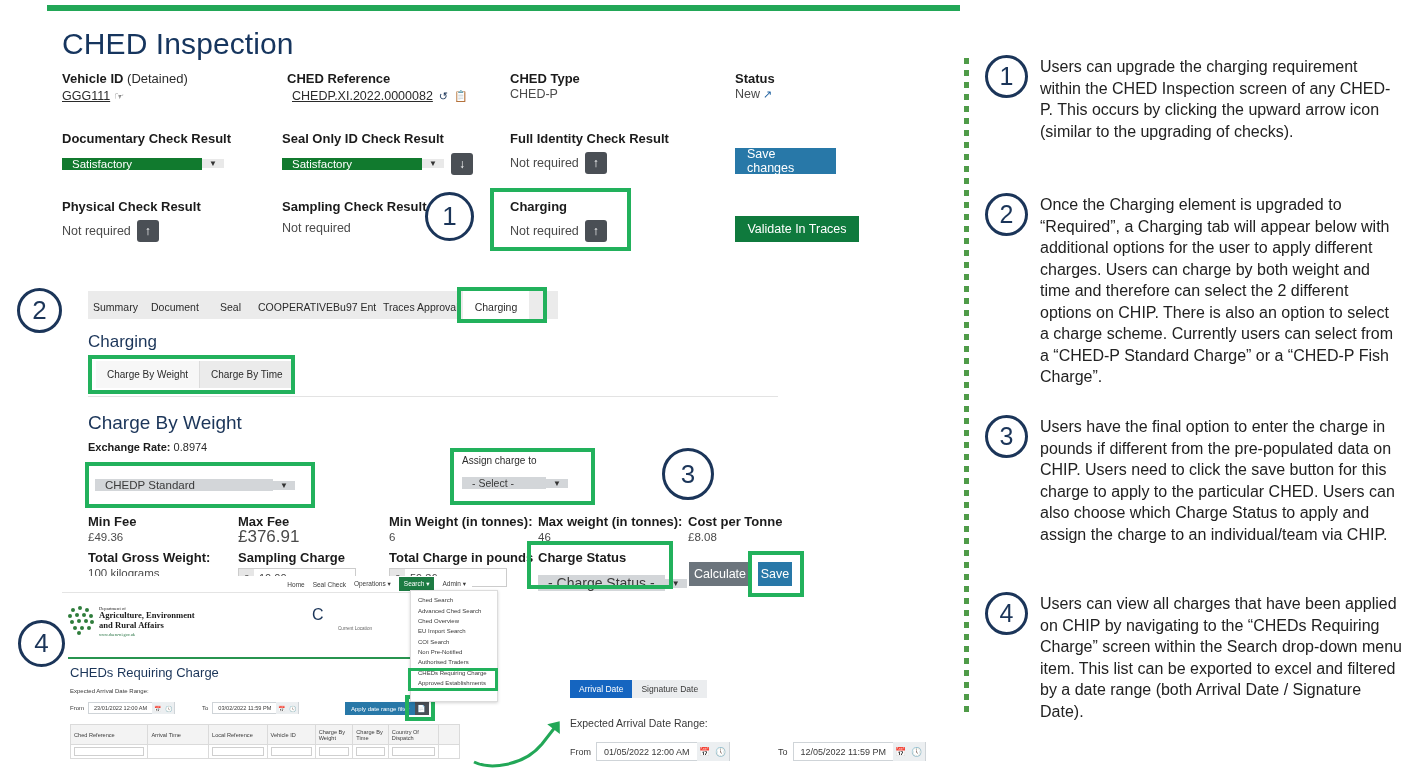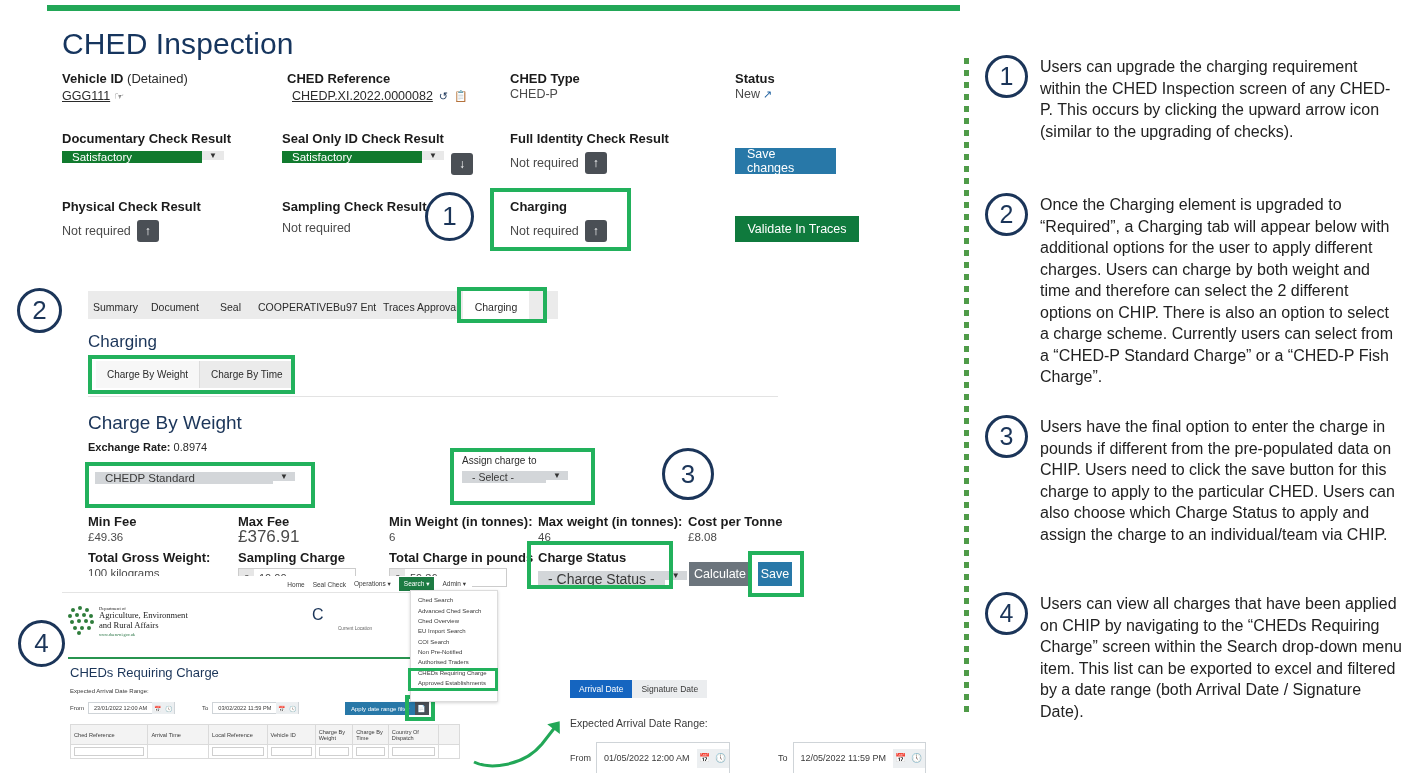--- a/index.html
+++ b/index.html
@@ -43,21 +43,21 @@
   .fld-label .sub{ font-weight:normal; color:#2b2b2b; }
   .fld-val{ font-size:12.5px; color:#4a4a4a; line-height:16px; white-space:nowrap; }
   .fld-link{
     font-size:12.5px; color:#2b2b2b; text-decoration:underline; white-space:nowrap;
   }
 
   .f{ position:absolute; }
 
   
   .sel{
-    display:inline-flex; align-items:flex-start; height:25px;
+    display:inline-flex; align-items:center; height:25px;
     border:none; font-size:11.5px;
   }
   .sel .body{
     background:#117a2e; color:#fff; display:flex; align-items:center;
     padding:0 10px; min-width:140px; font-size:11.5px;
   }
   .sel .caret{
     width:22px; background:#e9e9e9; display:flex; align-items:center;
     justify-content:center; color:#333; font-size:8px;
   }
@@ -147,21 +147,21 @@
   .inner-nav .it.on{ background:#1d7b43; color:#fff; padding:3px 5px; }
   .inner-topline{ position:absolute; left:0; top:16px; width:100%; height:1px; background:#e4e4e4;}
 
   .defra{ position:absolute; left:6px; top:30px; display:flex; gap:5px; }
   .defra .logo{ width:26px; height:28px; position:relative; }
   .defra .logo i{
     position:absolute; width:4px; height:4px; border-radius:50%; background:#2f7d3b;
   }
   .defra .txt{ font-family:"Liberation Serif", serif; color:#1b1b1b; }
   .defra .l1{ font-size:4.6px; }
-  .defra .l2{ font-size:8.6px; font-weight:normal; line-height:9.5px; }
+  .defra .l2{ font-size:8.6px; font-weight:bold; line-height:9.5px; }
   .defra .l3{ font-size:4.2px; color:#1d6e3a; margin-top:2px; }
 
   .inner-greenline{ position:absolute; left:6px; top:81px; width:398px; height:2px; background:#27944f;}
   .inner-h{ position:absolute; left:8px; top:89px; font-size:13px; color:#1b3559; }
 
   .inner-ctr{ position:absolute; left:250px; top:30px; font-size:16px; color:#1b3559;}
   .inner-ctr2{ position:absolute; left:215px; top:50px; font-size:4.6px; color:#666; text-align:right; width:95px;}
 
   .drop{
     position:absolute; left:410px; top:590px; width:88px; height:112px;
@@ -202,21 +202,21 @@
 
   
   .inner2{ position:absolute; left:570px; top:680px; width:390px; height:93px; }
   .pill-tabs{ position:absolute; left:0; top:0; display:flex; font-size:8.5px; }
   .pill-tabs .p{ padding:4px 9px; background:#ebedef; color:#3a3a3a; }
   .pill-tabs .p.on{ background:#1565c0; color:#fff; }
   .inner2 .hh{ position:absolute; left:0; top:37px; font-size:10.5px; color:#3a3a3a; }
   .inner2 .frm{ position:absolute; left:0; top:62px; display:flex; align-items:center; gap:5px; font-size:9px; color:#3a3a3a;}
   .inner2 .too{ position:absolute; left:208px; top:62px; display:flex; align-items:center; gap:5px; font-size:9px; color:#3a3a3a;}
   .dt2{
-    display:inline-flex; align-items:center; height:32px; border:1px solid #cfd4d8; background:#fff;
+    display:inline-flex; align-items:center; height:19px; border:1px solid #cfd4d8; background:#fff;
     font-size:9px; color:#3a3a3a;
   }
   .dt2 .vv{ padding:0 7px; }
   .dt2 .ic{ width:16px; height:19px; display:flex; align-items:center; justify-content:center; background:#eceff1; color:#4a6b86; font-size:9px;}
 
   
   .arrow-svg{ position:absolute; left:468px; top:690px; }
 
   
   .notes{ position:absolute; left:985px; top:0; width:420px; height:773px; }

